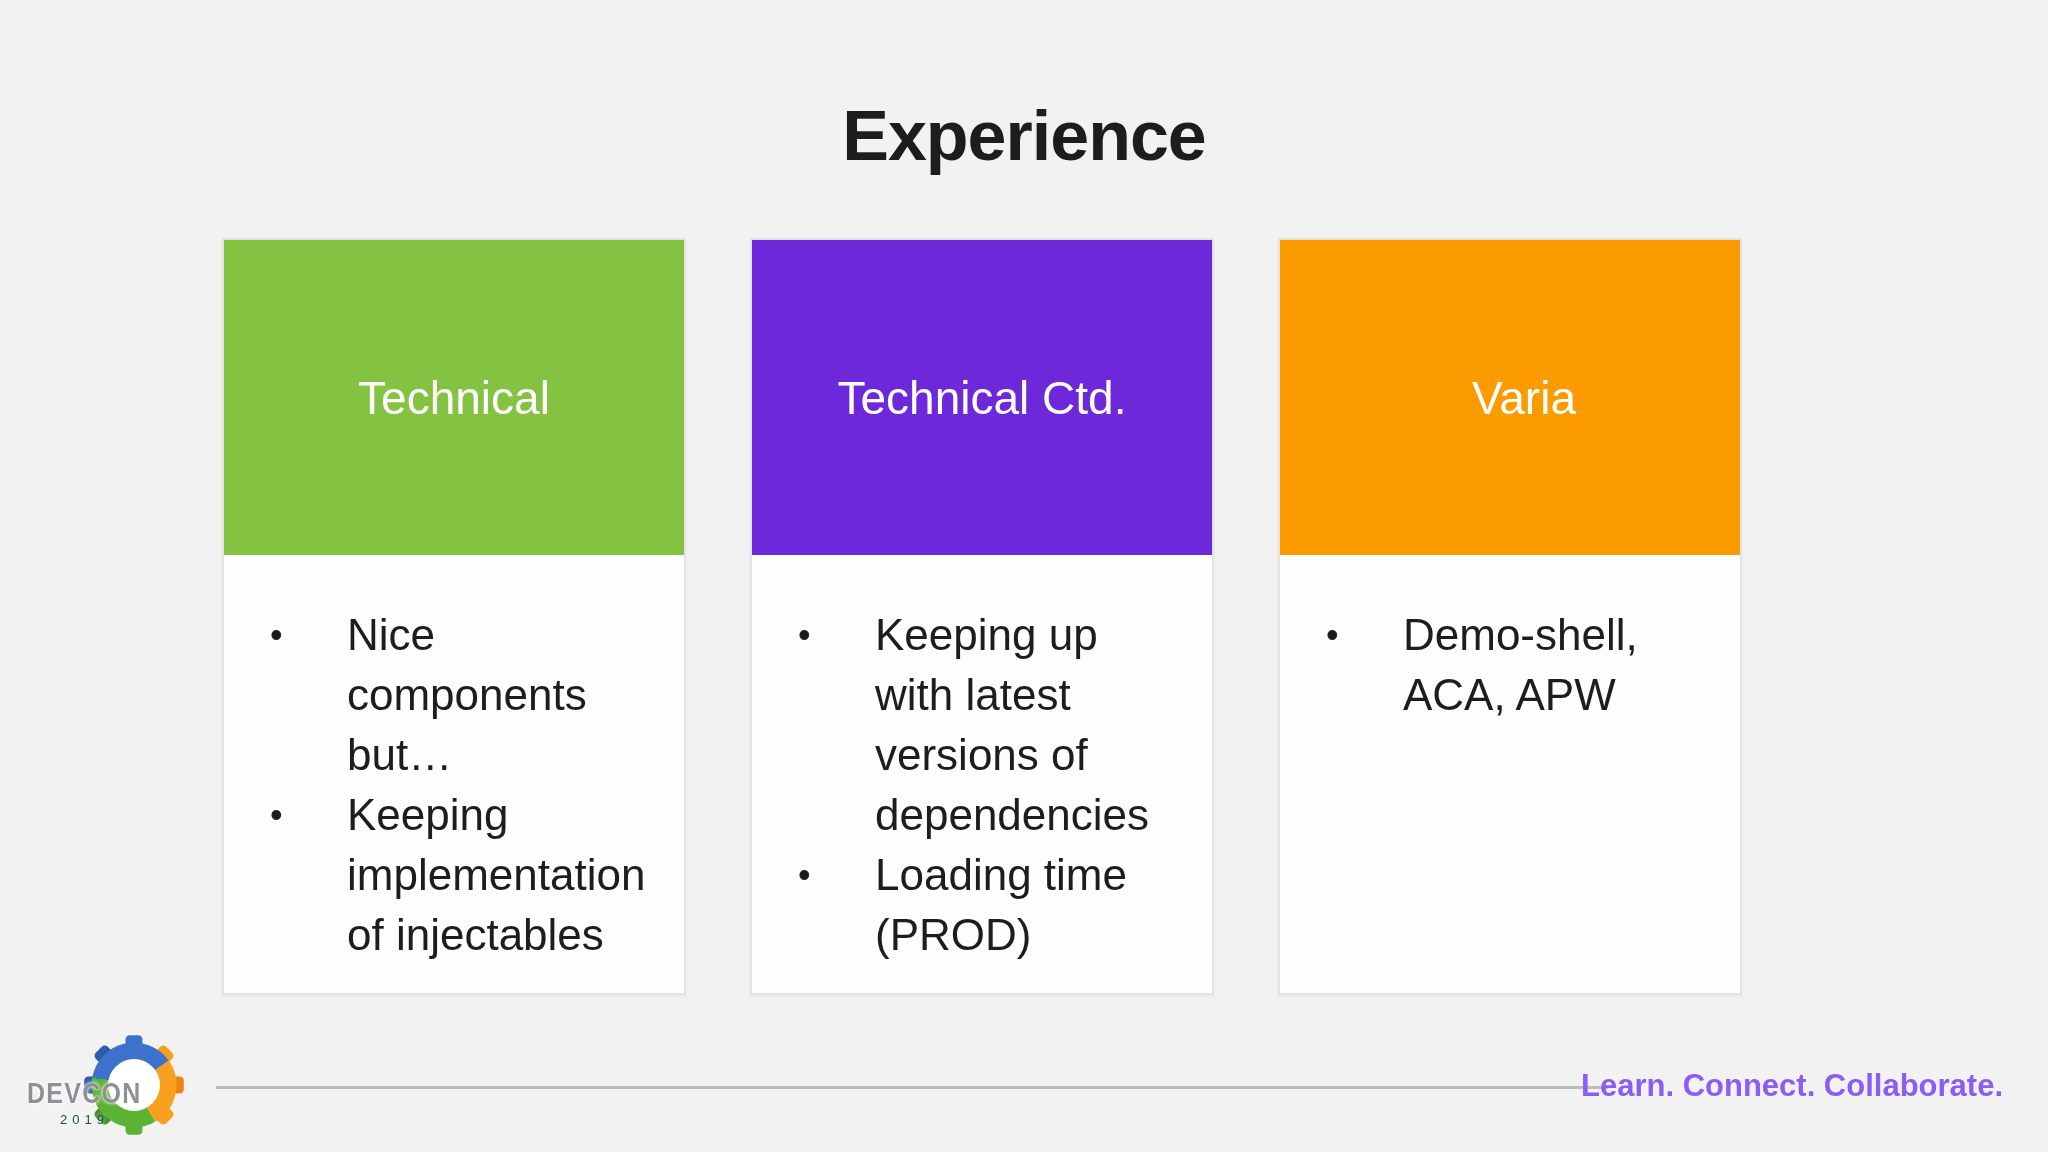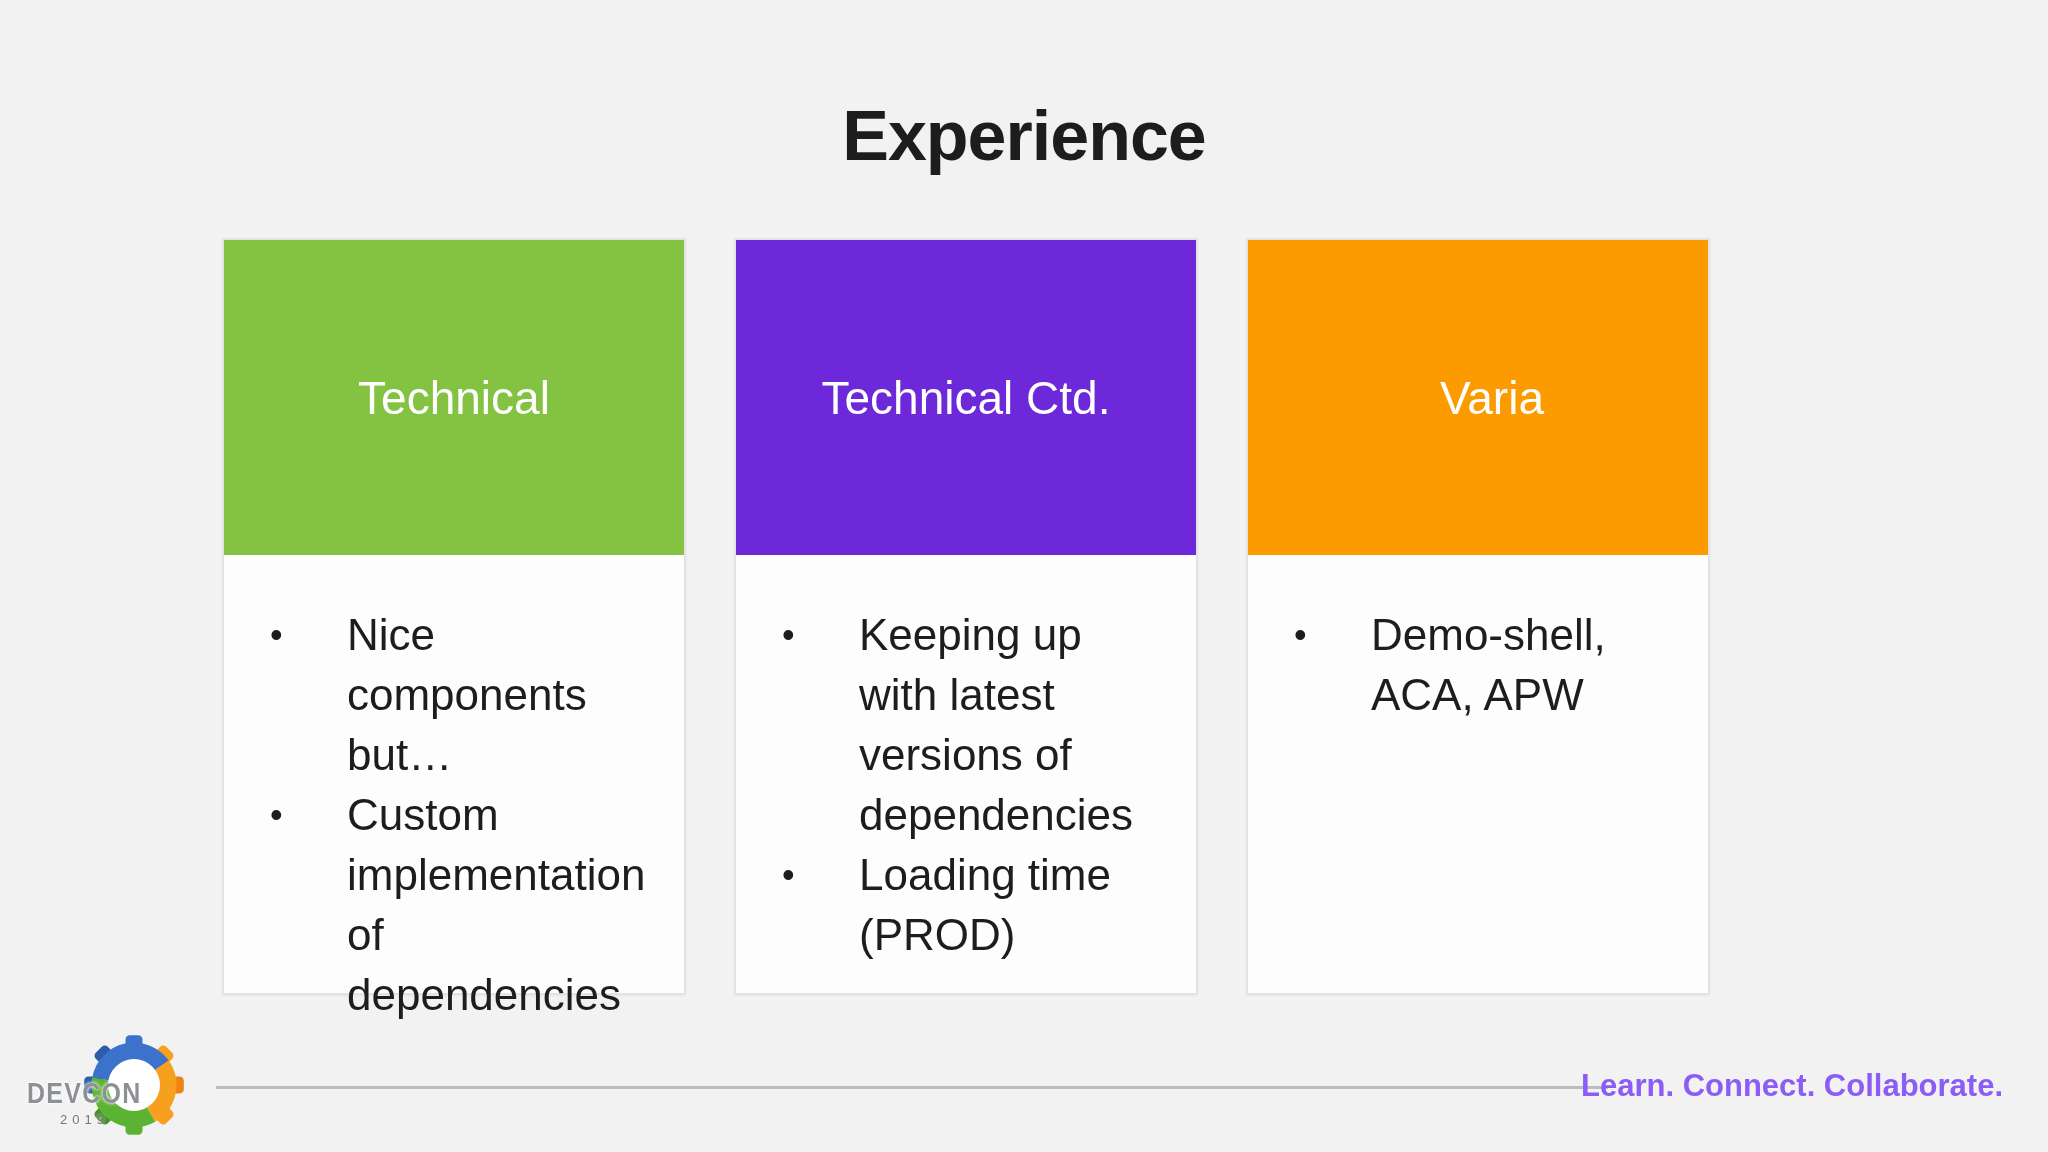--- a/index.html
+++ b/index.html
@@ -24,21 +24,21 @@
     font-weight: bold;
     letter-spacing: -1px;
     color: #1d1d1f;
   }
 
   .cards {
     position: absolute;
     top: 238px;
     left: 222px;
     display: flex;
-    gap: 48px;
+    gap: 64px;
   }
 
   .card {
     width: 464px;
     height: 757px;
     background: #fdfdfe;
     border: 2px solid #e3e3e5;
     box-shadow: 0 1px 2px rgba(0,0,0,0.05);
   }
 
@@ -108,21 +108,21 @@
     text-shadow: 0 0 5px #ffffff, 0 0 2px #ffffff;
     z-index: 2;
   }
 
   .year-text {
     position: absolute;
     left: 33px;
     top: 82px;
     font-size: 13px;
     letter-spacing: 5px;
-    color: #737373;
+    color: #14532d;
     text-shadow: 0 0 4px #ffffff;
     z-index: 2;
   }
 
   .divider {
     position: absolute;
     left: 216px;
     top: 1086px;
     width: 1392px;
     height: 3px;
@@ -145,21 +145,21 @@
 
   <h1 class="slide-title">Experience</h1>
 
   <div class="cards">
 
     <div class="card">
       <div class="card-header" style="background-color: rgb(132, 195, 65);">Technical</div>
       <div class="card-body">
         <ul class="bullet-list">
             <li>Nice components but…</li>
-            <li>Custom implementation of dependencies</li>
+            <li>Keeping implementation of injectables</li>
           </ul>
       </div>
     </div>
 
     <div class="card">
       <div class="card-header" style="background-color: #6d28d9;">Technical Ctd.</div>
       <div class="card-body">
         <ul class="bullet-list">
             <li>Keeping up with latest versions of dependencies</li>
             <li>Loading time (PROD)</li>

